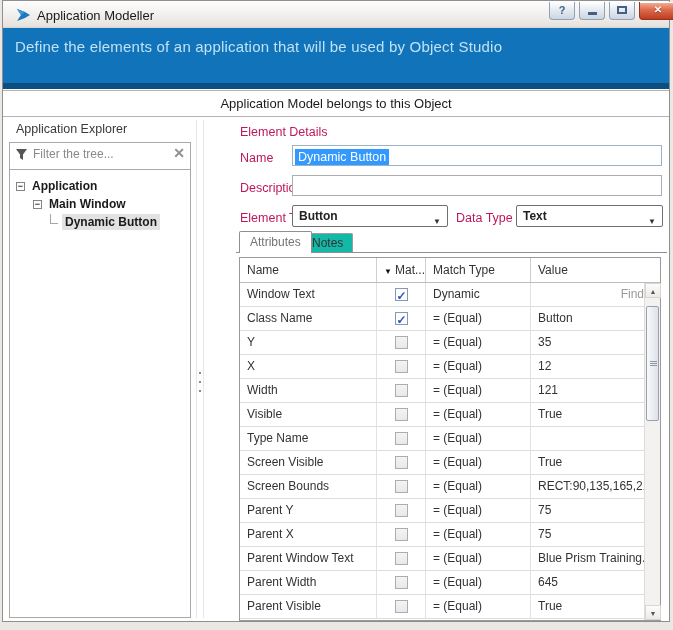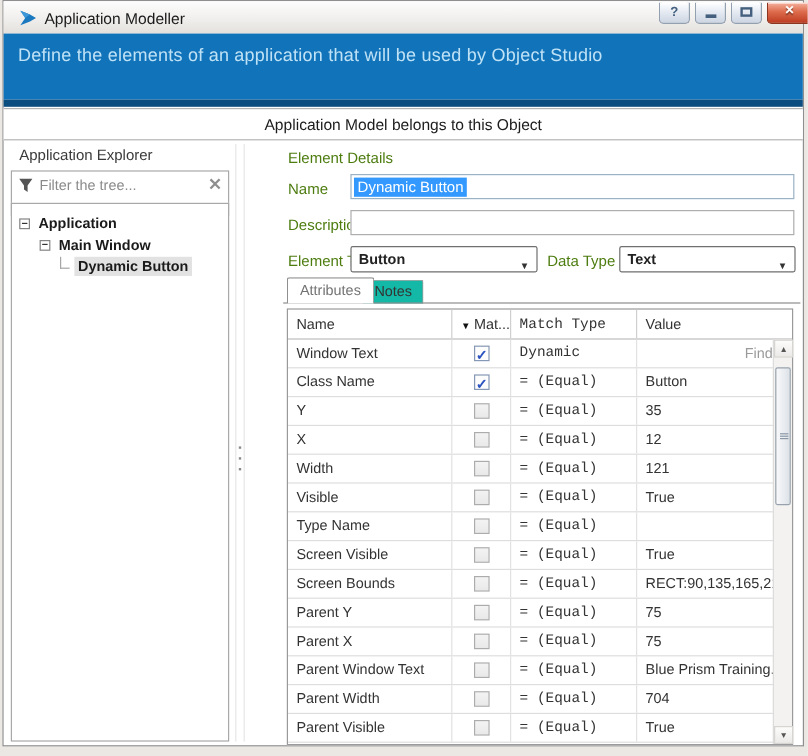--- a/index.html
+++ b/index.html
@@ -46,21 +46,21 @@
     margin:-6px 4px 0 0; flex:none; }
   .tlabel { padding:1px 3px; white-space:nowrap; }
   .tlabel.sel { background:#e2e2e2; }
 
   
   #splitter { left:196px; top:120px; width:8px; height:498px; border-left:1px solid #e6e6e6; border-right:1px solid #e6e6e6; }
   #splitter .dots { position:absolute; left:2px; top:252px; display:flex; flex-direction:column; gap:7px; }
   #splitter .dots i { width:2px; height:2px; background:#8a8a8a; }
 
   
-  .flabel { font-size:12.5px; color:#4d7c0f; }
+  .flabel { font-size:12.5px; color:#be185d; }
   #lbl-details { left:240px; top:125px; }
   #lbl-name { left:240px; top:151px; }
   #name-field { left:292px; top:145px; width:370px; height:21px; border:1px solid #9ab2c6; background:#fff; line-height:19px; }
   #name-selection { display:inline-block; margin:2px 0 0 2px; padding:0 3px; background:var(--selection-blue,#3399ff);
     color:#fff; font-size:12.5px; line-height:16px; }
   #lbl-desc { left:240px; top:181px; }
   #desc-field { left:292px; top:175px; width:370px; height:21px; border:1px solid #adadad; font-size:12px;
     padding:0 3px; font-family:"Liberation Sans",sans-serif; color:#333; outline:none; position:absolute; }
   #lbl-etype { left:240px; top:211px; }
   #lbl-dtype { left:456px; top:211px; }
@@ -77,21 +77,21 @@
   #tab-notes { left:302px; top:233px; height:20px; padding:0 9px; line-height:18px; background:#14b8a6;
     border:1px solid #9d9d9d; border-bottom:none; border-radius:2px 2px 0 0; color:#333; z-index:1; }
   #tabline { left:236px; top:252px; width:431px; height:1px; background:#8f8f8f; z-index:2; }
 
   
   #grid { left:239px; top:257px; width:422px; height:364px; border:1px solid #9a9a9a; background:#fff; }
   #ghead { display:flex; height:25px; border-bottom:1px solid #bdbdbd; }
   #ghead .cell { font-size:12px; color:#333; line-height:24px; border-right:1px solid #cfcfcf; }
   .c-name  { width:137px; padding-left:7px; }
   .c-match { width:49px;  text-align:right; }
-  .c-mtype { width:105px; padding-left:7px;font-family:Liberation Mono, monospace; }
+  .c-mtype { width:105px; padding-left:7px; }
   .c-value { width:113px; padding-left:7px; border-right:none !important; }
   #sort-filter-icon { font-size:8px; color:#111; margin-right:3px; }
   .trow { display:flex; height:24px; border-bottom:1px solid #dedede; }
   .trow .cell { font-size:12px; color:#333; line-height:23px; border-right:1px solid #e2e2e2;
     white-space:nowrap; overflow:hidden; }
   .trow .c-match { display:flex; align-items:center; justify-content:center; }
   .cell.muted { color:#9a9a9a;text-align:right; }
   .cb { width:13px; height:13px; border:1px solid #acacac; background:linear-gradient(180deg,#f3f3f3,#e9e9e9);
     position:relative; display:inline-block; }
   .cb.checked { border-color:#8598b5; background:#fdfdfd; }
@@ -293,21 +293,21 @@
         </div>
         <div class="cell c-mtype">=  (Equal)</div>
         <div class="cell c-value">Blue Prism Training...</div>
       </div>
       <div class="trow">
         <div class="cell c-name">Parent Width</div>
         <div class="cell c-match">
           <span class="cb"></span>
         </div>
         <div class="cell c-mtype">=  (Equal)</div>
-        <div class="cell c-value">704</div>
+        <div class="cell c-value">645</div>
       </div>
       <div class="trow">
         <div class="cell c-name">Parent Visible</div>
         <div class="cell c-match">
           <span class="cb"></span>
         </div>
         <div class="cell c-mtype">=  (Equal)</div>
         <div class="cell c-value">True</div>
       </div>
     </div>

